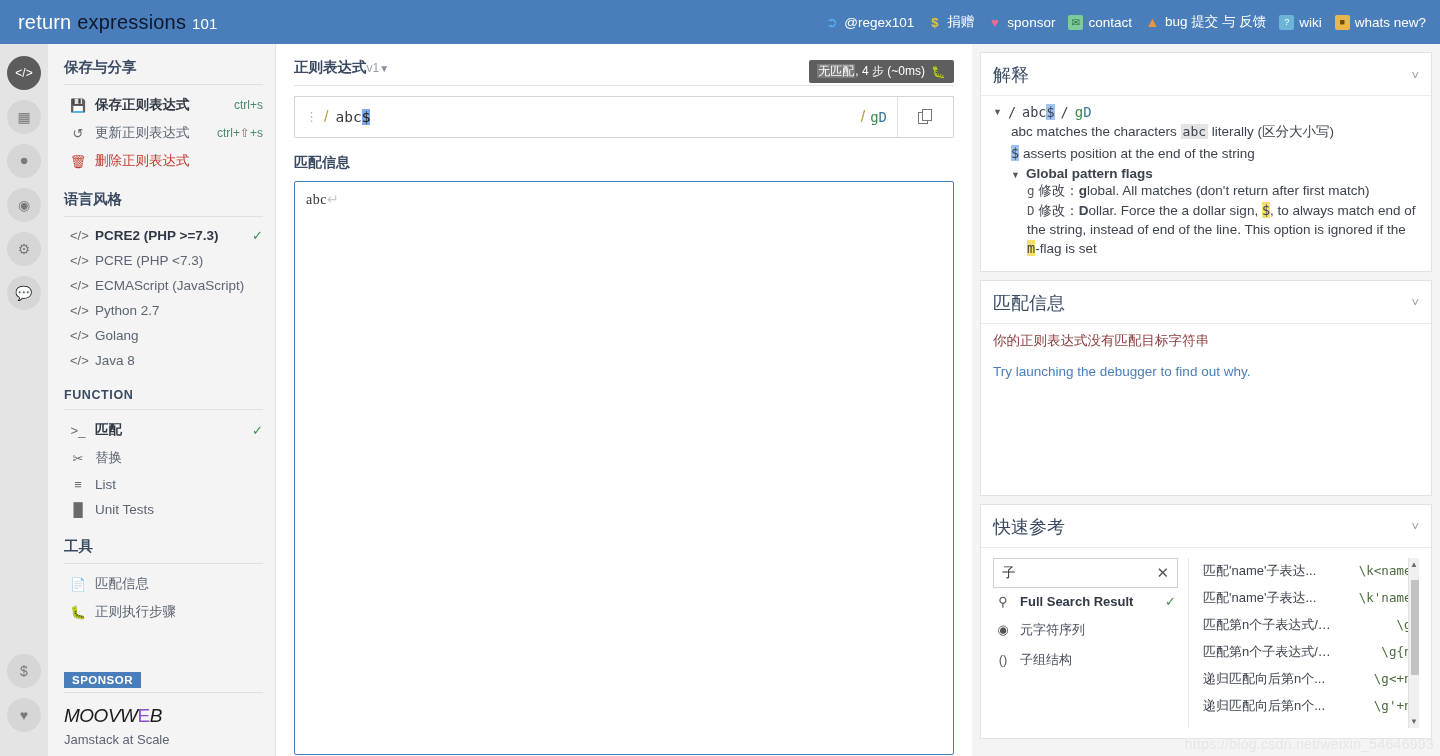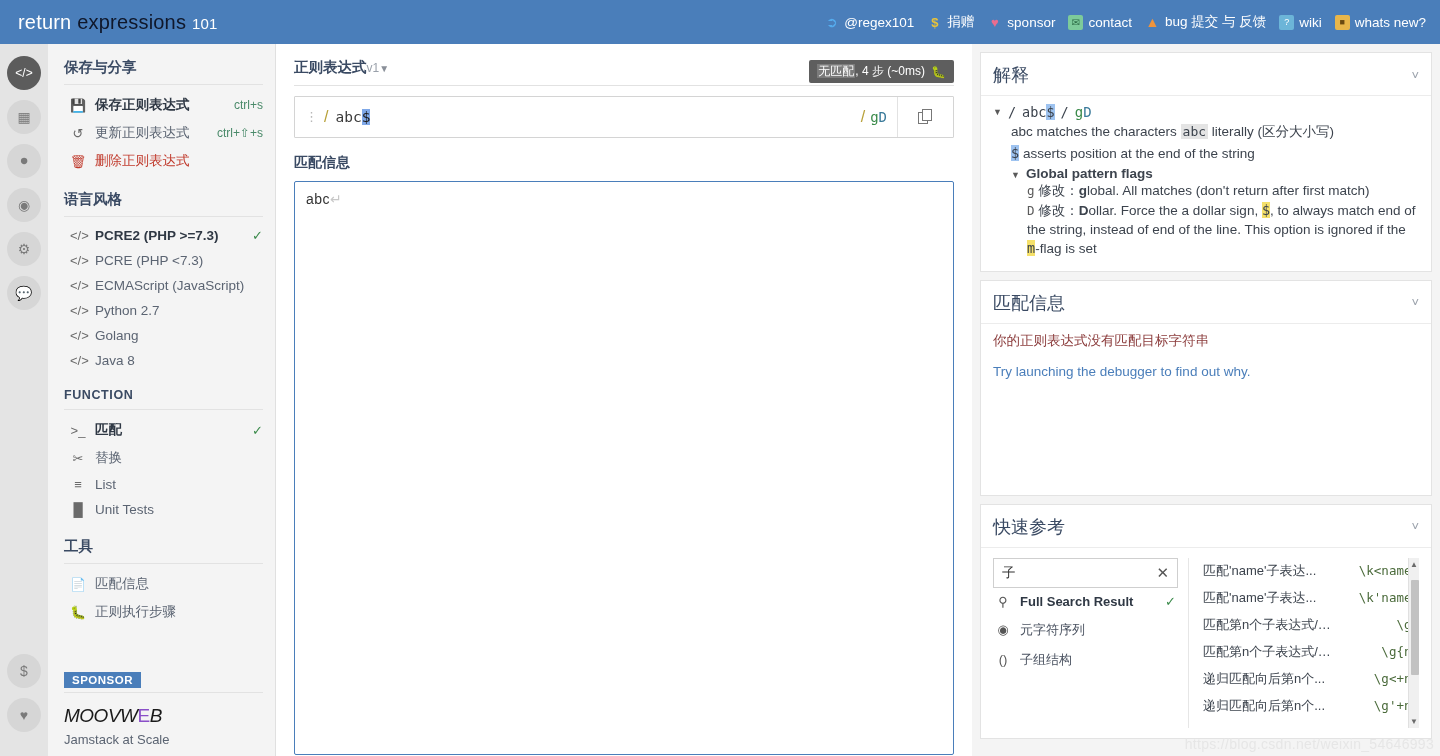--- a/index.html
+++ b/index.html
@@ -113,21 +113,21 @@
   .flags .fd { color: #3a7a9a; font-family: "DejaVu Sans Mono", monospace; }
   .copy-cell {
     width: 56px; height: 100%; border-left: 1px solid #e2e2e2;
     display: flex; align-items: center; justify-content: center; cursor: pointer;
   }
 
   .sub-title { font-size: 14px; font-weight: bold; color: #3a4a63; margin-top: 16px; }
   .test-area {
     margin-top: 9px; border: 1px solid #4a7eba; border-radius: 2px;
     height: 574px; padding: 9px 11px; background: #fff;
-    font-family: Liberation Sans, sans-serif;
+    font-family: Liberation Serif, serif;
     font-size: 14px; color: #333; letter-spacing: .5px;
   }
   .test-area .pilcrow { color: #c8c8c8; }
 
   
   .right { width: 468px; flex: 0 0 468px; background: #f4f4f4; padding: 8px 8px 0 8px; overflow: hidden; }
   .panel { background: #fff; border: 1px solid #e3e3e3; margin-bottom: 8px; }
   .panel-head {
     display: flex; align-items: center; justify-content: space-between;
     padding: 10px 12px 8px 12px; border-bottom: 1px solid #ececec;

